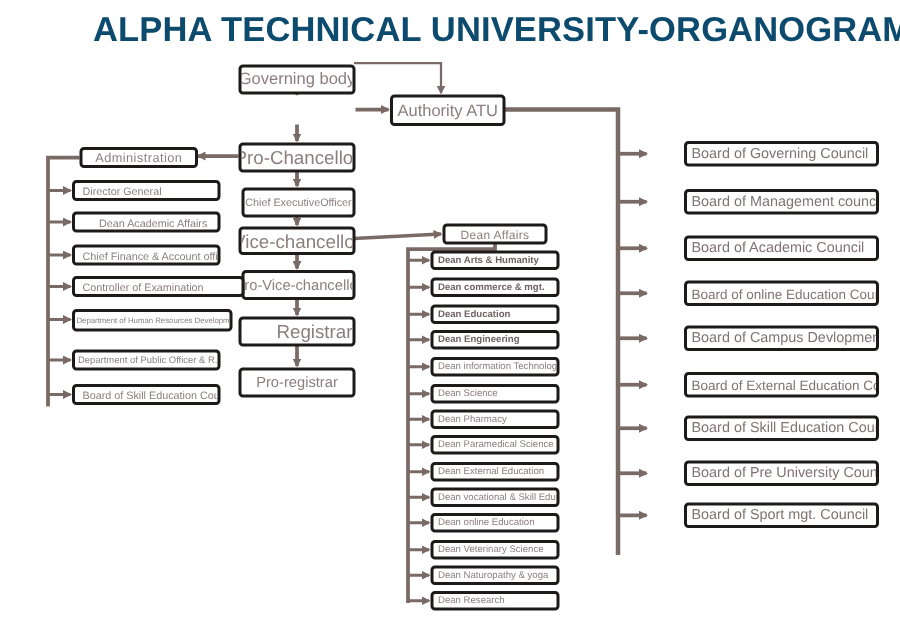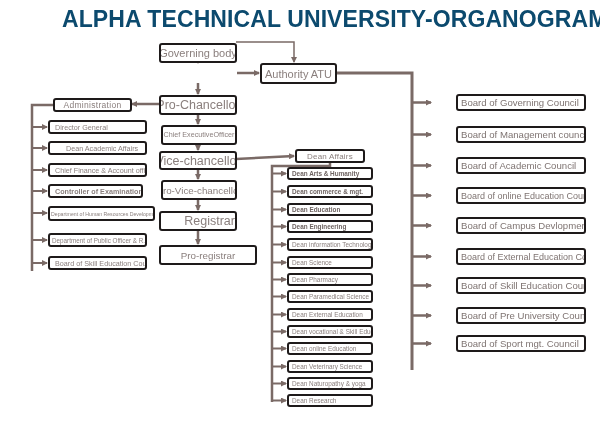--- a/index.html
+++ b/index.html
@@ -104,38 +104,38 @@
   </div>
   <div class="node main big" style="left:159px;top:151px;width:78px;height:19px;">
       <span>Vice-chancellor</span>
     </div>
   <div class="node main" style="left:161px;top:180px;width:76px;height:20px;font-size:9.8px;">
       <span>Pro-Vice-chancellor</span>
     </div>
   <div class="node main big" style="left:159px;top:211px;width:78px;height:20px;justify-content:flex-end;padding-left:8px;">
       <span>Registrar</span>
     </div>
-  <div class="node main" style="left:159px;top:245px;width:98px;height:20px;font-size:9.8px;">
+  <div class="node main" style="left:159px;top:245px;width:78px;height:20px;font-size:9.8px;">
       <span>Pro-registrar</span>
     </div>
 
   <div class="node main" style="left:53px;top:98px;width:79px;height:14px;font-size:8.5px;letter-spacing:0.3px;">
       <span>Administration</span>
     </div>
   <div id="admin-items">
       <div class="node admin-child" style="left: 48px; top: 120px; width: 99px;">
         <span>Director General</span>
       </div>
       <div class="node admin-child" style="left: 48px; top: 141px; width: 99px; padding-left: 16px;">
         <span>Dean Academic Affairs</span>
       </div>
       <div class="node admin-child" style="left: 48px; top: 163px; width: 99px;">
         <span>Chief Finance &amp; Account officer</span>
       </div>
-      <div class="node admin-child" style="left: 48px; top: 184px; width: 95px; font-weight: bold;">
+      <div class="node admin-child" style="left: 48px; top: 184px; width: 115px;">
         <span>Controller of Examination</span>
       </div>
       <div class="node admin-child" style="left: 48px; top: 206px; width: 107px; font-size: 5.2px; padding-left: 1px; height: 15px;">
         <span>Department of Human Resources Development</span>
       </div>
       <div class="node admin-child" style="left: 48px; top: 233px; width: 99px; font-size: 6.3px; padding-left: 2px;">
         <span>Department of Public Officer &amp; R.T.I.</span>
       </div>
       <div class="node admin-child" style="left: 48px; top: 256px; width: 99px;">
         <span>Board of Skill Education Council</span>

